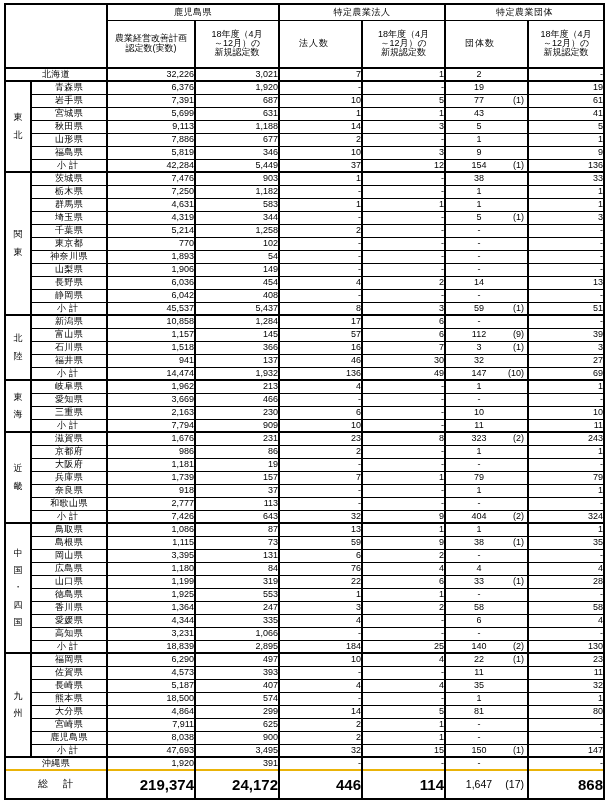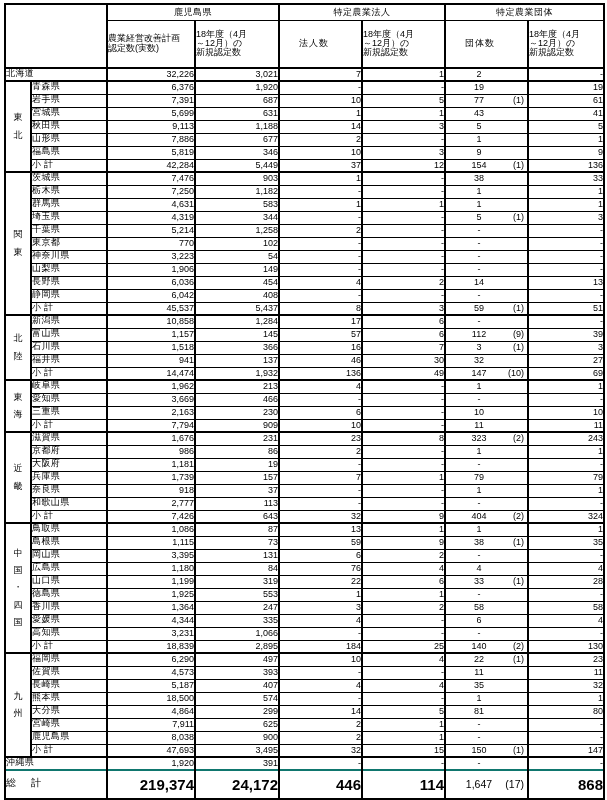--- a/index.html
+++ b/index.html
@@ -53,47 +53,46 @@
 
   
   .hdr-grp {
     text-align: center;
     font-size: 10px;
     letter-spacing: 0.5px;
     height: 16px;
     padding: 1px 0 1px 0;
   }
   .hdr-sub {
-    text-align: left;
+    text-align: center;
     font-size: 9px;
     height: 48px;
     padding: 3px 3px 3px 4px;
     line-height: 1.25;
     vertical-align: middle;
   }
   .hdr-sub.ctr {
     text-align: center;
     padding-left: 0;
     padding-right: 13px;
     letter-spacing: 1px;
   }
   .hdr-corner {
     height: 64px;
   }
 
   
   tr.datarow td { height: 13px; }
 
   td.pref {
-    text-align: left;
+    text-align: center;
     font-size: 9.5px;
     letter-spacing: 0.4px;
     padding: 0 2px;
     white-space: nowrap;
-    font-family: Liberation Mono, monospace;
   }
   td.pref.wide { }
 
   td.reg {
     text-align: center;
     font-size: 9.5px;
     vertical-align: middle;
     padding: 0;
   }
   td.reg .rl {
@@ -135,21 +134,21 @@
   
   .t-thick { border-top: 2px solid #000 !important; }
   .b-thick { border-bottom: 2px solid #000 !important; }
   .l-thick { border-left: 2px solid #000 !important; }
   .r-thick { border-right: 2px solid #000 !important; }
 
   td.subtotal { }
   td.subtotal.pref { letter-spacing: 3px; }
 
   tr.total td {
-    border-top: 2px solid #0f766e;
+    border-top: 2px solid #eab308;
     border-bottom: 2px solid #000;
     height: 29px;
   }
   tr.total td.pref {
     font-size: 10px;
     letter-spacing: 1px;
   }
   tr.total td.num { font-size: 15px; font-weight: bold; }
   tr.total td.numpar { font-size: 10.5px; }
 
@@ -406,21 +405,21 @@
           <td class="numpar l-thick ">
             <div class="wrap">
               <span class="main">-</span>
               <span class="par"></span>
             </div>
           </td>
           <td class="num l-thick  r-thick">-</td>
         </tr>
         <tr class="datarow">
           <td class="pref l-thick">神奈川県</td>
-          <td class="num l-thick ">3,223</td>
+          <td class="num l-thick ">1,893</td>
           <td class="num l-thick ">54</td>
           <td class="num l-thick ">-</td>
           <td class="num l-thick ">-</td>
           <td class="numpar l-thick ">
             <div class="wrap">
               <span class="main">-</span>
               <span class="par"></span>
             </div>
           </td>
           <td class="num l-thick  r-thick">-</td>

